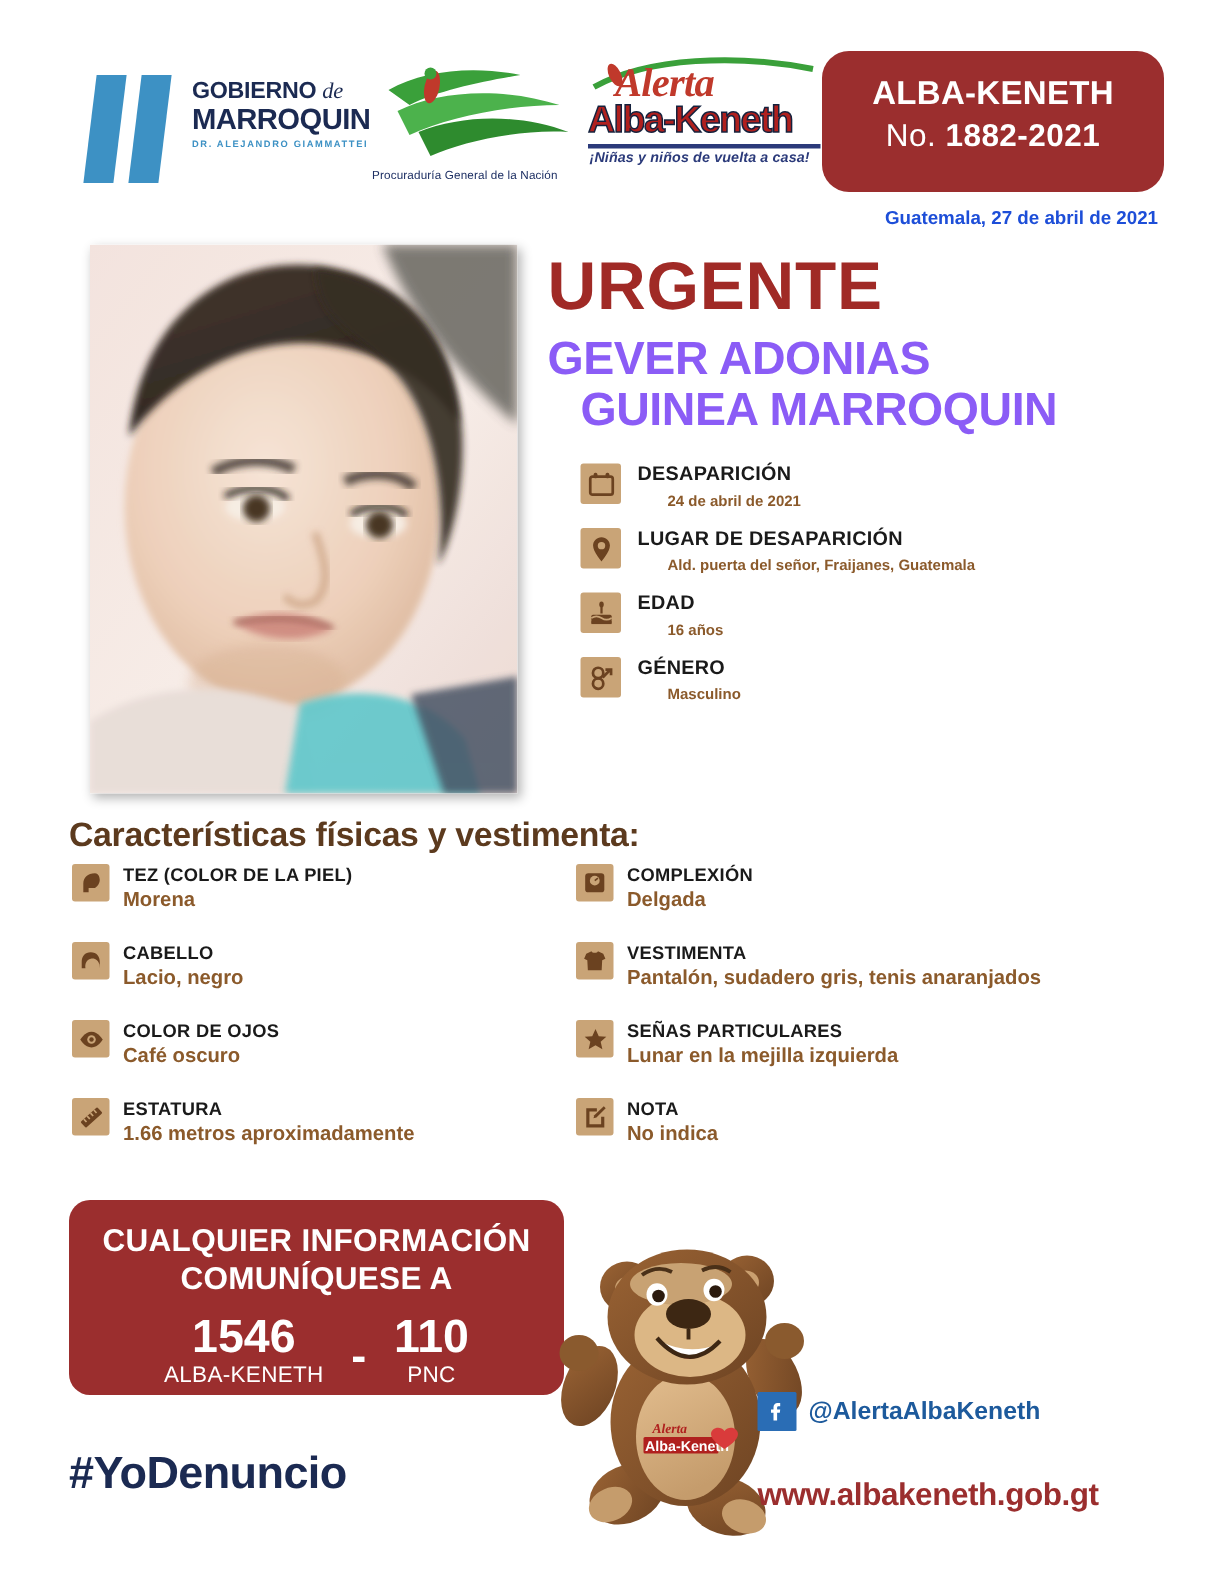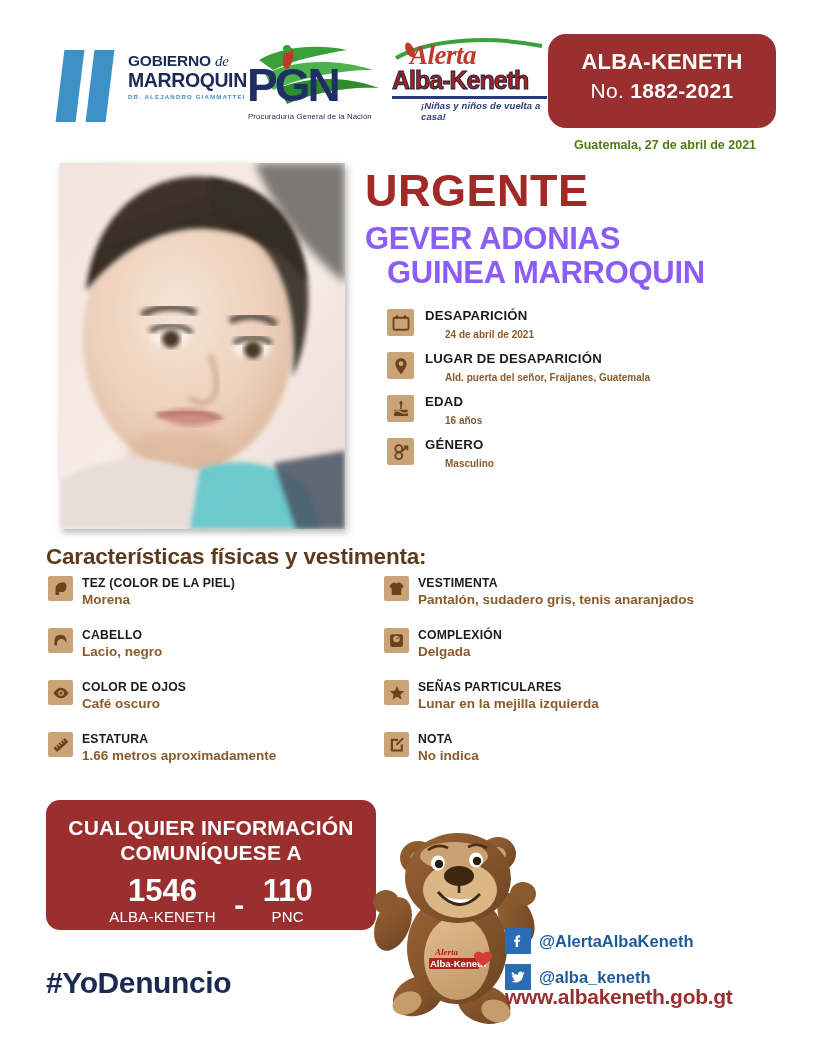--- a/index.html
+++ b/index.html
@@ -34,33 +34,33 @@
      color:#1d2f63; font-family:"Liberation Sans", sans-serif; letter-spacing:-3px; line-height:46px; }
   .pgn-sub { position:absolute; left:5px; top:68px; font-size:7.8px; color:#1d2f63; letter-spacing:0.1px; }
 
   .alerta-logo { position:absolute; left:392px; top:40px; width:155px; height:90px; }
   .alerta-word { position:absolute; left:18px; top:0px; font-size:27px; color:#c0392b;
      font-family:"Liberation Serif", serif; font-style:italic; font-weight:bold; letter-spacing:-0.5px;}
   .alba-word { position:absolute; left:0px; top:26px; font-size:25px; font-weight:bold;
      color:#b0201e; letter-spacing:-1px; -webkit-text-stroke:1px #14213d; }
   .alerta-rule { position:absolute; left:0; top:56px; width:155px; height:3px; background:#2b3a7a; }
   .alerta-tag { position:absolute; left:1px; top:60px; font-size:9.5px; color:#2b3a7a;
-     font-style:italic; font-weight:bold; letter-spacing:0.1px;margin-left:28px; }
+     font-style:italic; font-weight:bold; letter-spacing:0.1px; }
 
   .case-badge {
     position:absolute; left:548px; top:34px; width:228px; height:94px;
     background:#9b2e2e; border-radius:18px; color:#fff; text-align:center;
     padding-top:15px;
   }
   .case-title { font-size:22px; font-weight:bold; letter-spacing:0.2px; }
   .case-no { font-size:21px; font-weight:bold; margin-top:4px; letter-spacing:0.3px; }
   .case-no span.lbl { font-weight:normal; }
   .case-date {
-    position:absolute; left:574px; top:138px; width:228px; text-align:left;
-    font-size:12.5px; font-weight:bold; color:#4d7c0f;
+    position:absolute; left:544px; top:138px; width:228px; text-align:right;
+    font-size:12.5px; font-weight:bold; color:#1d4ed8;
   }
 
   
   .photo-frame {
     position:absolute; left:60px; top:163px; width:285px; height:366px;
     background:#fff; box-shadow:2px 3px 7px rgba(0,0,0,0.30);
     overflow:hidden;
   }
   .photo-inner { position:absolute; inset:0; overflow:hidden; }
 
@@ -159,21 +159,20 @@
     </div>
 
     <div class="pgn-logo">
       <svg class="pgn-swoosh" viewBox="0 0 140 70">
         <path d="M16 16 C40 2 75 0 104 6 C80 10 50 16 30 26 Z" fill="#3aa03a"></path>
         <path d="M22 30 C50 16 92 14 130 26 C96 26 56 34 30 46 Z" fill="#4cb24c"></path>
         <path d="M36 44 C66 32 104 32 136 44 C104 42 66 50 44 60 Z" fill="#2e8b2e"></path>
         <ellipse cx="45" cy="14" rx="5" ry="11" fill="#c0392b" transform="rotate(12 45 14)"></ellipse>
         <ellipse cx="44" cy="5" rx="4" ry="4" fill="#3aa03a"></ellipse>
       </svg>
-      <div class="pgn-letters">PGN</div>
       <div class="pgn-sub">Procuraduría General de la Nación</div>
     </div>
 
     <div class="alerta-logo">
       <svg style="position:absolute;left:0;top:-4px;" width="155" height="28" viewBox="0 0 155 28">
         <path d="M4 22 C40 2 100 0 150 10" stroke="#3aa03a" stroke-width="4" fill="none"></path>
         <ellipse cx="18" cy="14" rx="4" ry="8" fill="#c0392b" transform="rotate(-25 18 14)"></ellipse>
       </svg>
       <div class="alerta-word">Alerta</div>
       <div class="alba-word">Alba-Keneth</div>
@@ -353,36 +352,36 @@
         </div>
         <div class="clabel">ESTATURA</div>
         <div class="cvalue">1.66 metros aproximadamente</div>
       </div>
     </div>
 
     <div class="chars-col right">
       <div class="crow">
         <div class="tile">
           <svg width="17" height="17" viewBox="0 0 24 24">
-              <path d="M9 3 L4 5.5 L2 10 L5 11.5 L5.5 21 L18.5 21 L19 11.5 L22 10 L20 5.5 L15 3 C14.5 5 9.5 5 9 3 Z" fill="#6b4220"></path>
-            </svg>
-        </div>
-        <div class="clabel">VESTIMENTA</div>
-        <div class="cvalue">Pantalón, sudadero gris, tenis anaranjados</div>
-      </div>
-      <div class="crow">
-        <div class="tile">
-          <svg width="17" height="17" viewBox="0 0 24 24">
               <rect x="3" y="3" width="18" height="18" rx="3" fill="#6b4220"></rect>
               <circle cx="12" cy="10" r="4.6" fill="#c9a477"></circle>
               <path d="M12 10 L15 7.6" stroke="#6b4220" stroke-width="1.6"></path>
             </svg>
         </div>
         <div class="clabel">COMPLEXIÓN</div>
         <div class="cvalue">Delgada</div>
+      </div>
+      <div class="crow">
+        <div class="tile">
+          <svg width="17" height="17" viewBox="0 0 24 24">
+              <path d="M9 3 L4 5.5 L2 10 L5 11.5 L5.5 21 L18.5 21 L19 11.5 L22 10 L20 5.5 L15 3 C14.5 5 9.5 5 9 3 Z" fill="#6b4220"></path>
+            </svg>
+        </div>
+        <div class="clabel">VESTIMENTA</div>
+        <div class="cvalue">Pantalón, sudadero gris, tenis anaranjados</div>
       </div>
       <div class="crow">
         <div class="tile">
           <svg width="18" height="18" viewBox="0 0 24 24">
               <path d="M12 2.6 L14.9 9 L21.6 9.6 L16.6 14 L18.1 20.6 L12 17.1 L5.9 20.6 L7.4 14 L2.4 9.6 L9.1 9 Z" fill="#6b4220"></path>
             </svg>
         </div>
         <div class="clabel">SEÑAS PARTICULARES</div>
         <div class="cvalue">Lunar en la mejilla izquierda</div>
       </div>
@@ -482,24 +481,16 @@
 
   <div class="social">
     <div class="srow">
       <div class="sicon">
         <svg width="16" height="16" viewBox="0 0 24 24">
             <path d="M15.2 3.5h-2.6c-2.5 0-4.1 1.7-4.1 4.2V10H6v3.3h2.5V21h3.6v-7.7h2.7l.4-3.3h-3.1V8.2c0-.9.3-1.5 1.5-1.5h1.6z" fill="#ffffff"></path>
           </svg>
       </div>
       <div class="shandle">@AlertaAlbaKeneth</div>
     </div>
-    <div class="srow">
-      <div class="sicon">
-        <svg width="16" height="16" viewBox="0 0 24 24">
-            <path d="M22 5.9c-.7.3-1.5.5-2.4.6.9-.5 1.5-1.3 1.8-2.3-.8.5-1.7.8-2.6 1a4.1 4.1 0 0 0-7 3.7A11.6 11.6 0 0 1 3.4 4.6a4.1 4.1 0 0 0 1.3 5.5c-.7 0-1.3-.2-1.9-.5a4.1 4.1 0 0 0 3.3 4 4.2 4.2 0 0 1-1.9.1 4.1 4.1 0 0 0 3.8 2.9A8.3 8.3 0 0 1 2 18.3a11.6 11.6 0 0 0 6.3 1.8c7.5 0 11.6-6.2 11.6-11.6v-.5c.8-.6 1.5-1.3 2.1-2.1z" fill="#ffffff"></path>
-          </svg>
-      </div>
-      <div class="shandle">@alba_keneth</div>
-    </div>
   </div>
   <div class="weburl">www.albakeneth.gob.gt</div>
 
 </div>
 
 </body></html>

